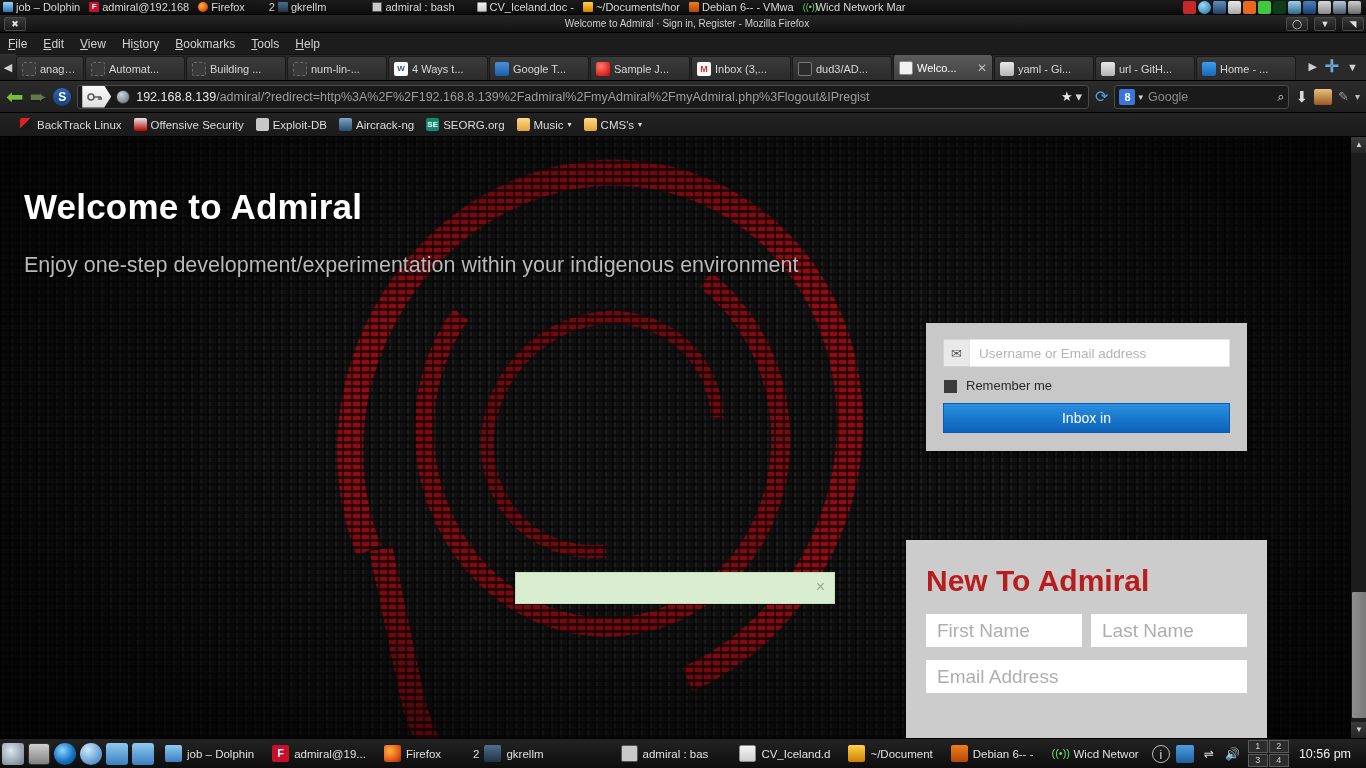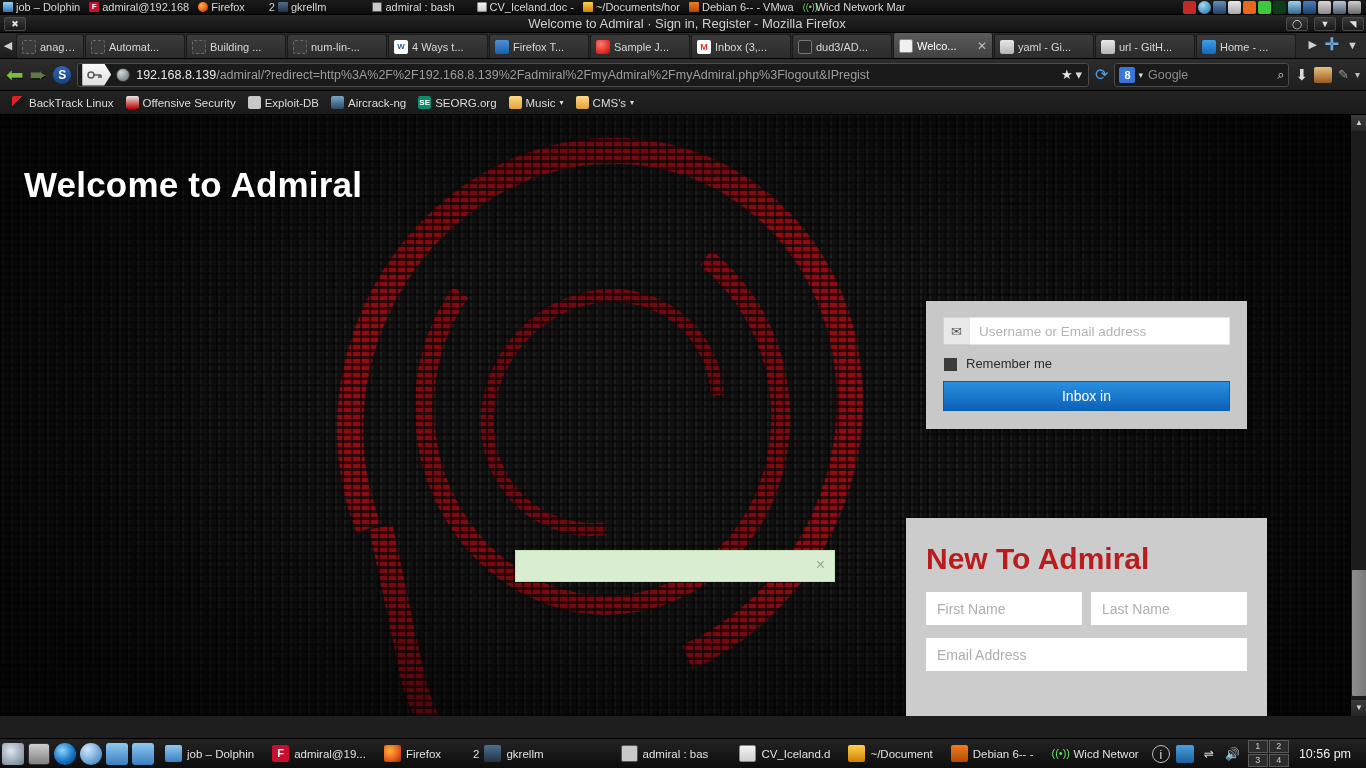--- a/index.html
+++ b/index.html
@@ -52,21 +52,21 @@
     display: flex; align-items: center;
   }
   .tb-btn {
     width: 22px; height: 14px; margin-left: 4px;
     background: linear-gradient(#3a3a3a,#1a1a1a);
     border: 1px solid #4a4a4a; border-radius: 2px;
     color: #e0e0e0; font-size: 9px; line-height: 12px; text-align: center;
   }
   #ff-title {
     position: absolute; left: 0; right: 0; text-align: center;
-    color: #cfcfcf; font-size: 13px; pointer-events: none; padding-left: 8px;
+    color: #cfcfcf; font-size: 10px; pointer-events: none; padding-left: 8px;
   }
   #ff-win-ctrls { position: absolute; right: 2px; display: flex; gap: 2px; }
 
   
   #ff-menubar {
     height: 22px; background: #1c1c1c;
     display: flex; align-items: center; padding-left: 8px; gap: 16px;
     border-bottom: 1px solid #111;
   }
   #ff-menubar span { color: #d2d2d2; font-size: 12px; }
@@ -155,21 +155,21 @@
   #search-engine {
     width: 16px; height: 16px; background: #3a76d8; color: #fff;
     font-size: 11px; font-weight: bold; text-align: center; line-height: 16px;
     border-radius: 2px; margin-right: 3px;
   }
   #search-placeholder { color: #8b8b8b; font-size: 12.5px; flex: 1 1 auto; }
 
   
   #ff-bookmarks {
     height: 24px; background: linear-gradient(#232323,#1a1a1a);
-    display: flex; align-items: center; gap: 12px; padding-left: 12px;
+    display: flex; align-items: center; gap: 12px; padding-left: 20px;
     border-bottom: 1px solid #000;
   }
   .bm { display: flex; align-items: center; gap: 4px; color: #dcdcdc; font-size: 11.5px; white-space: nowrap; }
   .bm .bico { width: 13px; height: 13px; flex: 0 0 13px; border-radius: 2px; }
   .bico-bt { background: linear-gradient(135deg,#e02020 40%, #1a1a1a 41%); }
   .bico-os { background: linear-gradient(#e8e8e8,#b00); }
   .bico-edb { background: #c7c7c7; }
   .bico-air { background: linear-gradient(#7aa8c8,#2a4a66); }
   .bico-seorg { background: #0f8a6a; color:#fff; font-size:8px; font-weight:bold; text-align:center; line-height:13px; }
   .bico-folder { background: linear-gradient(#ffd98a,#e2a43a); border-radius: 2px 2px 1px 1px; }
@@ -267,21 +267,21 @@
   #register-panel {
     position: absolute; left: 906px; top: 403px; width: 361px; height: 330px;
     background: #cccccc; padding: 24px 20px 0 20px;
     box-shadow: 0 2px 6px rgba(0,0,0,.65);
     overflow: hidden;
   }
   #register-panel h2 { font-size: 30px; color: #b91c1c; font-weight: bold; margin-bottom: 16px; }
   .rrow { display: flex; gap: 9px; margin-bottom: 13px; }
   .rinput {
     height: 33px; background: #fff; border: none;
-    padding: 0 11px; font-size: 14px; color: #333; width: 100%;
+    padding: 0 11px; font-size: 19px; color: #333; width: 100%;
     font-family: "Liberation Sans", sans-serif; outline: none;
   }
   .rinput::placeholder { color: #aeaeae; }
   .half { flex: 1 1 50%; }
 
   
   #alert {
     position: absolute; left: 515px; top: 435px; width: 320px;
     background: #d9eed1; border: 1px solid #c3e0b6;
     padding: 14px 30px 16px 18px; text-align: center;
@@ -401,20 +401,29 @@
   <div id="ff-titlebar">
     <div class="tb-btn">✖</div>
     <div id="ff-title">Welcome to Admiral · Sign in, Register - Mozilla Firefox</div>
     <div id="ff-win-ctrls">
       <div class="tb-btn">◯</div>
       <div class="tb-btn">▼</div>
       <div class="tb-btn">◥</div>
     </div>
   </div>
 
+  <div id="ff-menubar">
+    <span><u>F</u>ile</span>
+    <span><u>E</u>dit</span>
+    <span><u>V</u>iew</span>
+    <span>Hi<u>s</u>tory</span>
+    <span><u>B</u>ookmarks</span>
+    <span><u>T</u>ools</span>
+    <span><u>H</u>elp</span>
+  </div>
 
   <div id="ff-tabstrip">
     <div id="tab-scroll-left">◀</div>
 
     <div class="tab" style="width:68px;flex:0 0 68px">
       <span class="favicon fav-blank"></span>
       <span class="tlabel">anage...</span>
     </div>
     <div class="tab">
       <span class="favicon fav-blank"></span>
@@ -427,21 +436,21 @@
     <div class="tab">
       <span class="favicon fav-blank"></span>
       <span class="tlabel">num-lin-...</span>
     </div>
     <div class="tab">
       <span class="favicon fav-word">W</span>
       <span class="tlabel">4 Ways t...</span>
     </div>
     <div class="tab">
       <span class="favicon fav-gg"></span>
-      <span class="tlabel">Firefox T...</span>
+      <span class="tlabel">Google T...</span>
     </div>
     <div class="tab">
       <span class="favicon fav-red"></span>
       <span class="tlabel">Sample J...</span>
     </div>
     <div class="tab">
       <span class="favicon fav-gmail">M</span>
       <span class="tlabel">Inbox (3,...</span>
     </div>
     <div class="tab">
@@ -545,20 +554,21 @@
       <div class="swirl-ring r1"></div>
       <div class="swirl-ring r2"></div>
       <div class="swirl-ring r3"></div>
       <div class="tail"></div>
     </div>
     <div id="bg-mesh-overlay"></div>
     <div id="vignette"></div>
 
     <div id="hero">
       <h1>Welcome to Admiral</h1>
+      <p>Enjoy one-step development/experimentation within your indigenous environment</p>
     </div>
 
     <div id="signin-panel">
 
       <div class="ig">
         <span class="addon">✉</span>
         <input type="text" placeholder="Username or Email address" style="">
       </div>
 
 

